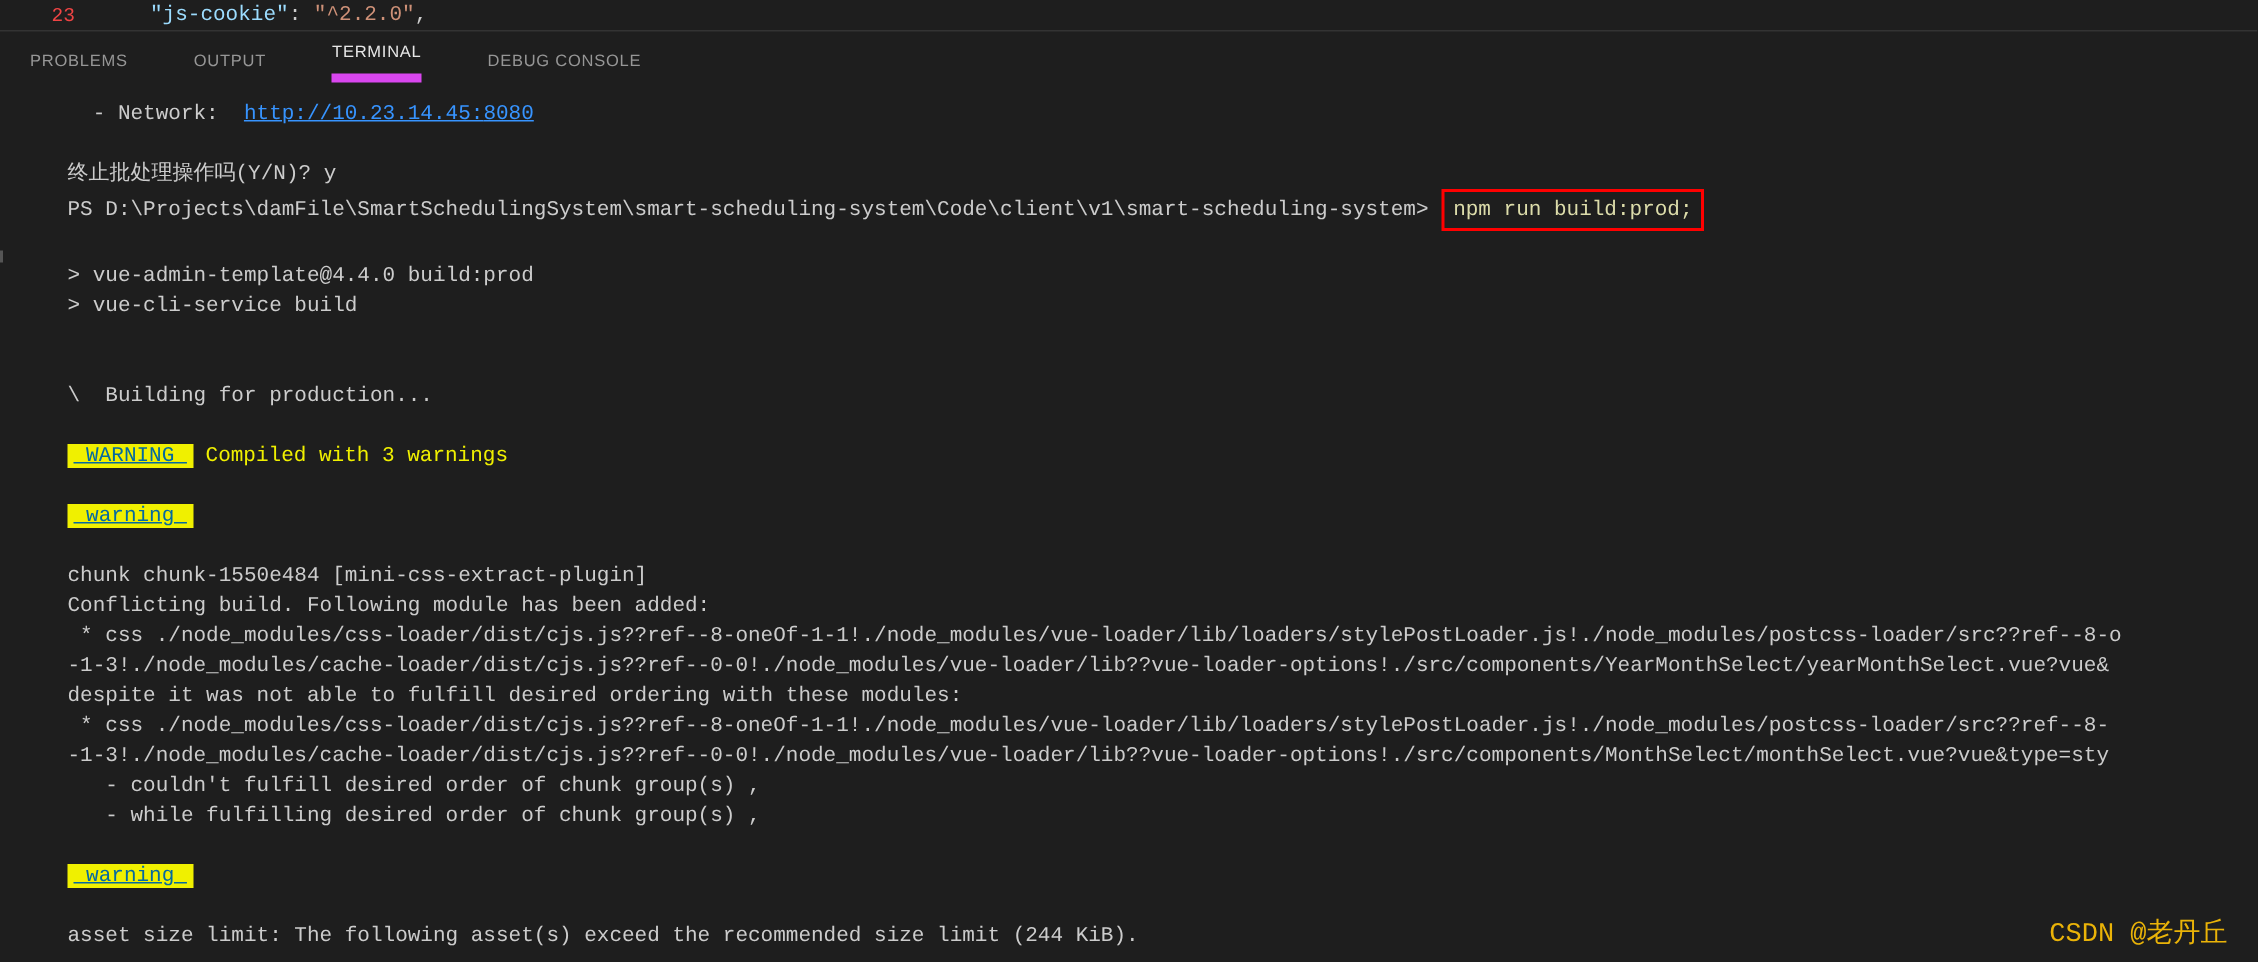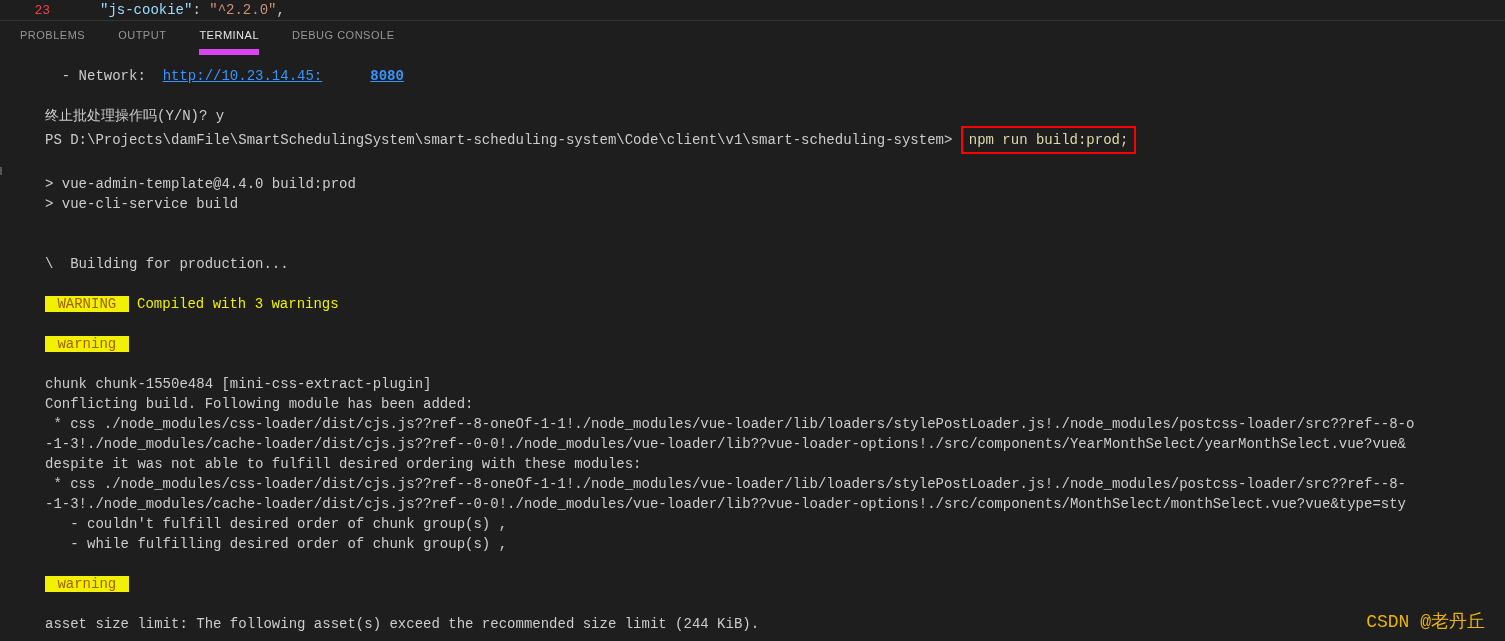--- a/index.html
+++ b/index.html
@@ -47,22 +47,22 @@
       color: #cccccc;
     }
     .panel {
       border-top: 1px solid #333;
       background: #1e1e1e;
     }
     .tab-bar {
       display: flex;
       padding: 0 20px;
       height: 35px;
-      align-items: flex-start;
-      gap: 33px;
+      align-items: flex-end;
+      gap: 44px;
       border-bottom: 1px solid #1e1e1e;
     }
     .tab {
       color: #969696;
       font-size: 11px;
       font-family: 'Segoe UI', sans-serif;
       letter-spacing: 0.5px;
       cursor: pointer;
       padding: 8px 0;
     }
@@ -75,30 +75,30 @@
       font-size: 14px;
       line-height: 20px;
       white-space: pre;
       overflow: hidden;
     }
     .term-link {
       color: #3794ff;
       text-decoration: underline;
     }
     .term-bold {
-      font-weight: bold;
-      margin-left: 48px;
+      font-weight: normal;
     }
     .term-cmd {
       color: #dcdcaa;
     }
     .term-yellow-bg {
       background: #f0f000;
-      color: #a16207;
+      color: #0369a1;
       padding: 0 4px;
+      text-decoration: underline;
     }
     .term-yellow {
       color: #f0f000;
     }
     .red-box {
       border: 2px solid #ff0000;
       padding: 2px 6px;
       display: inline-block;
     }
     .watermark {

